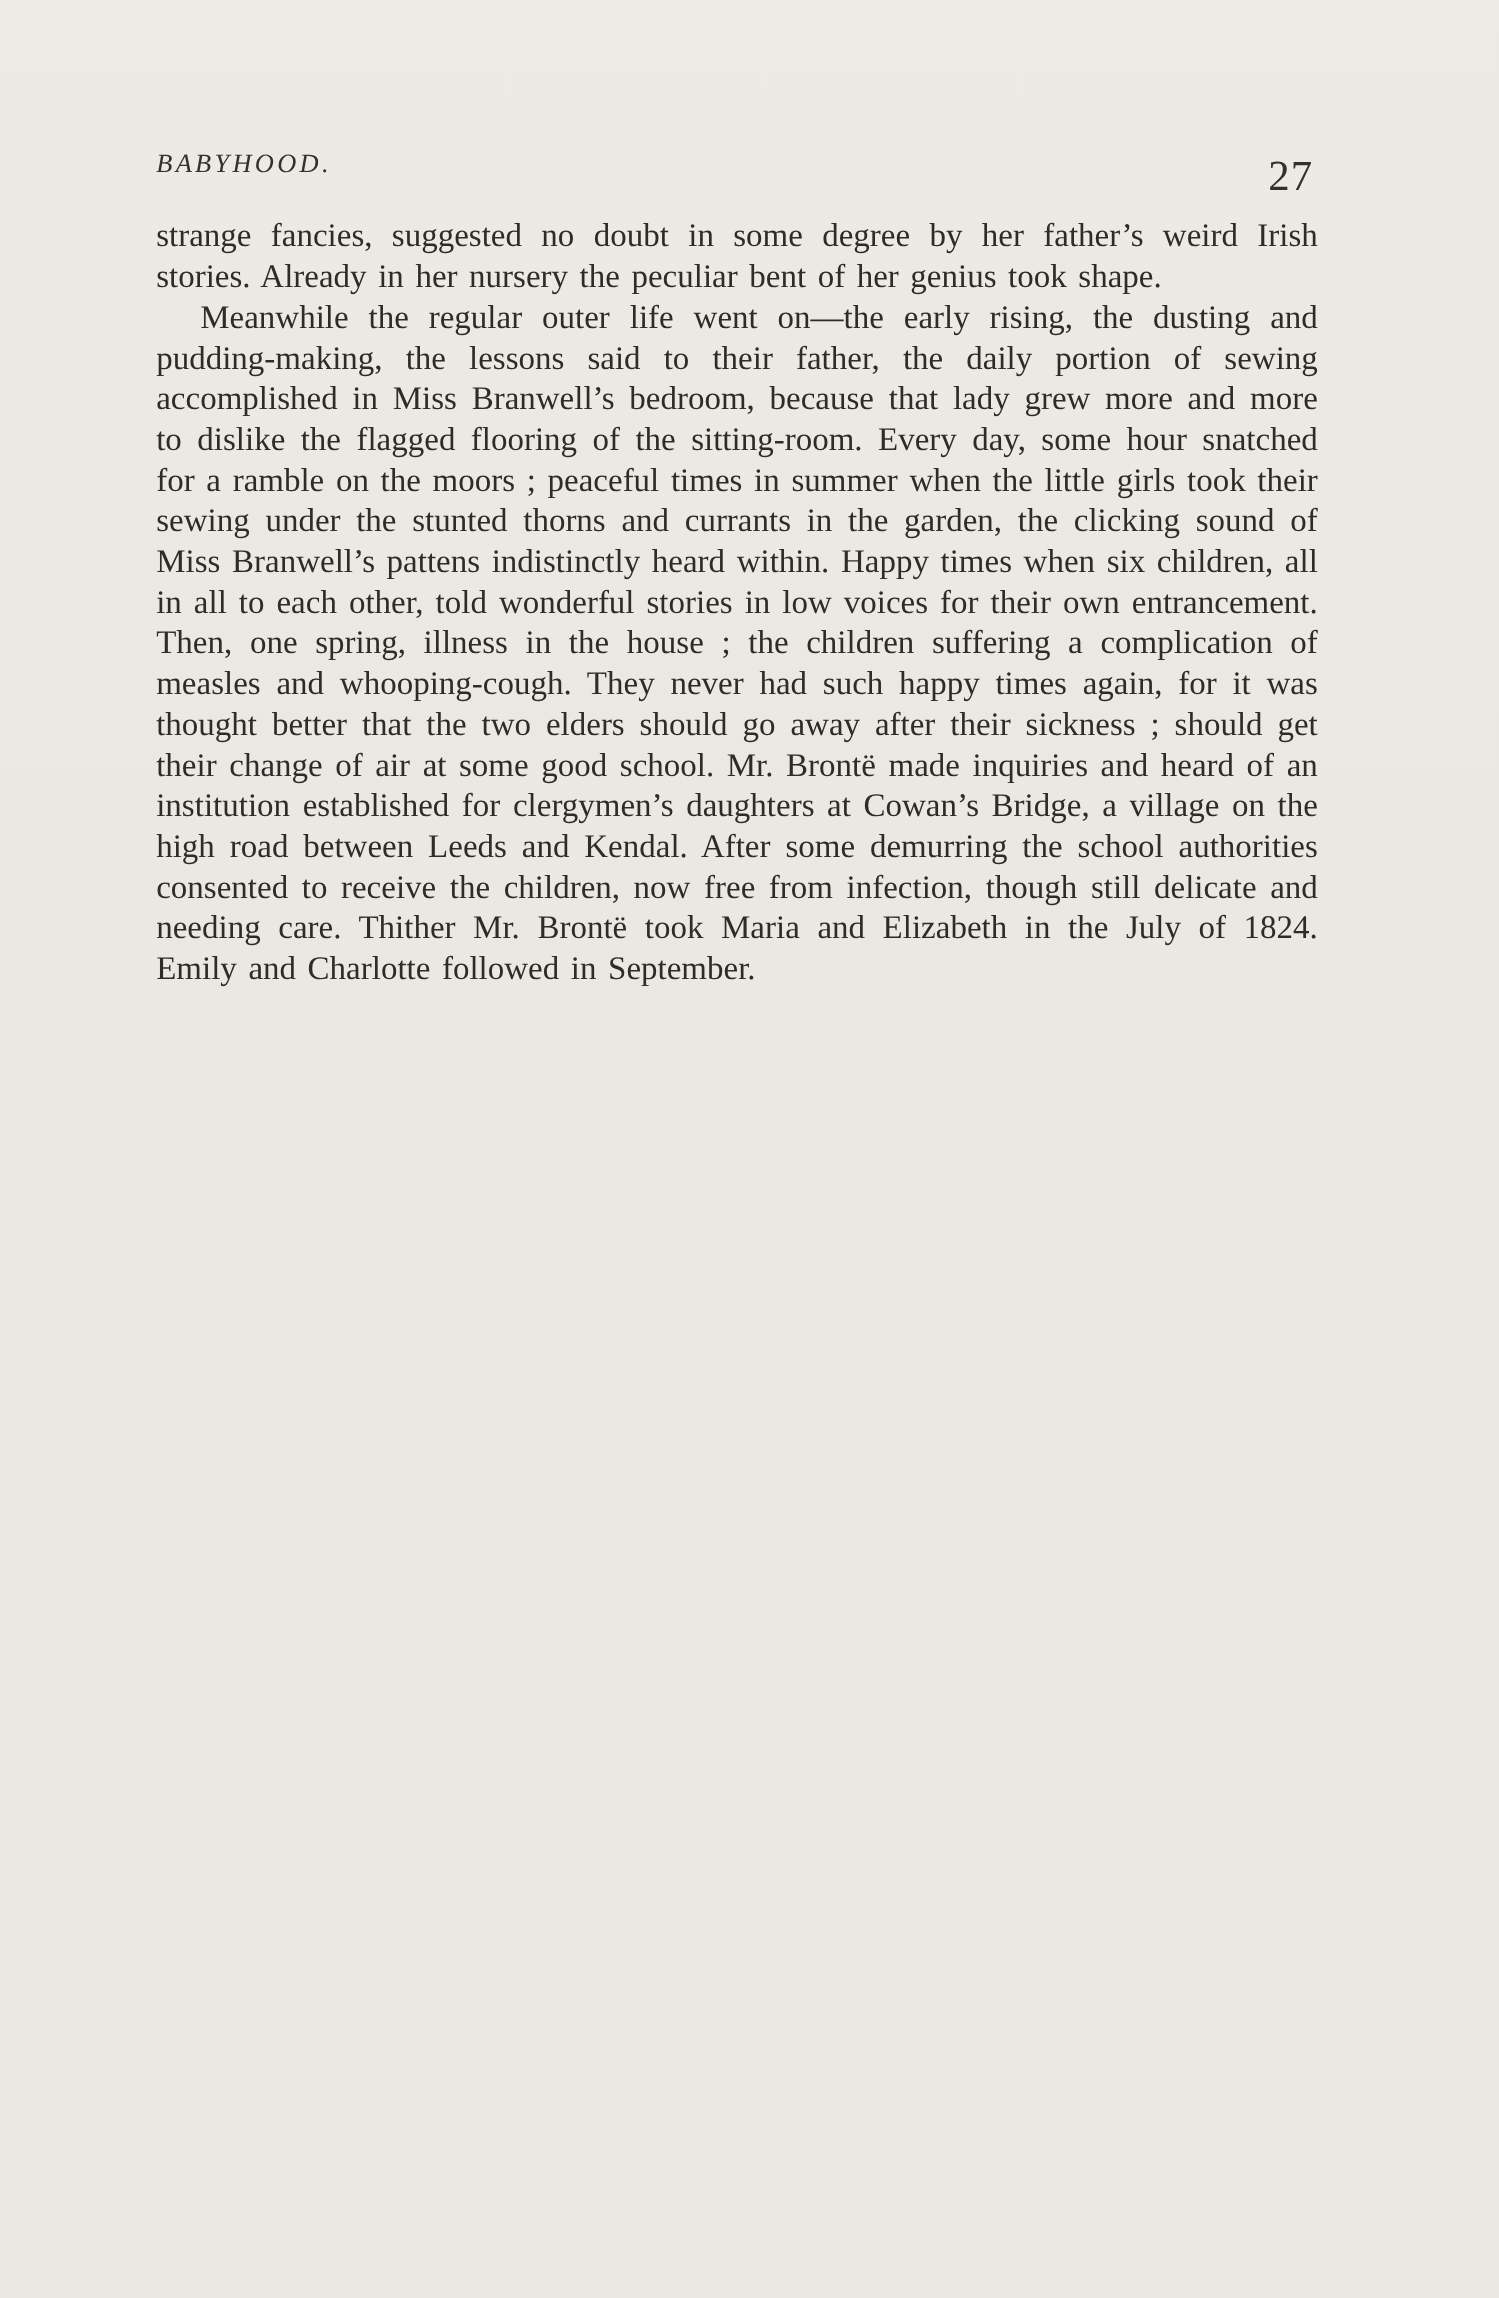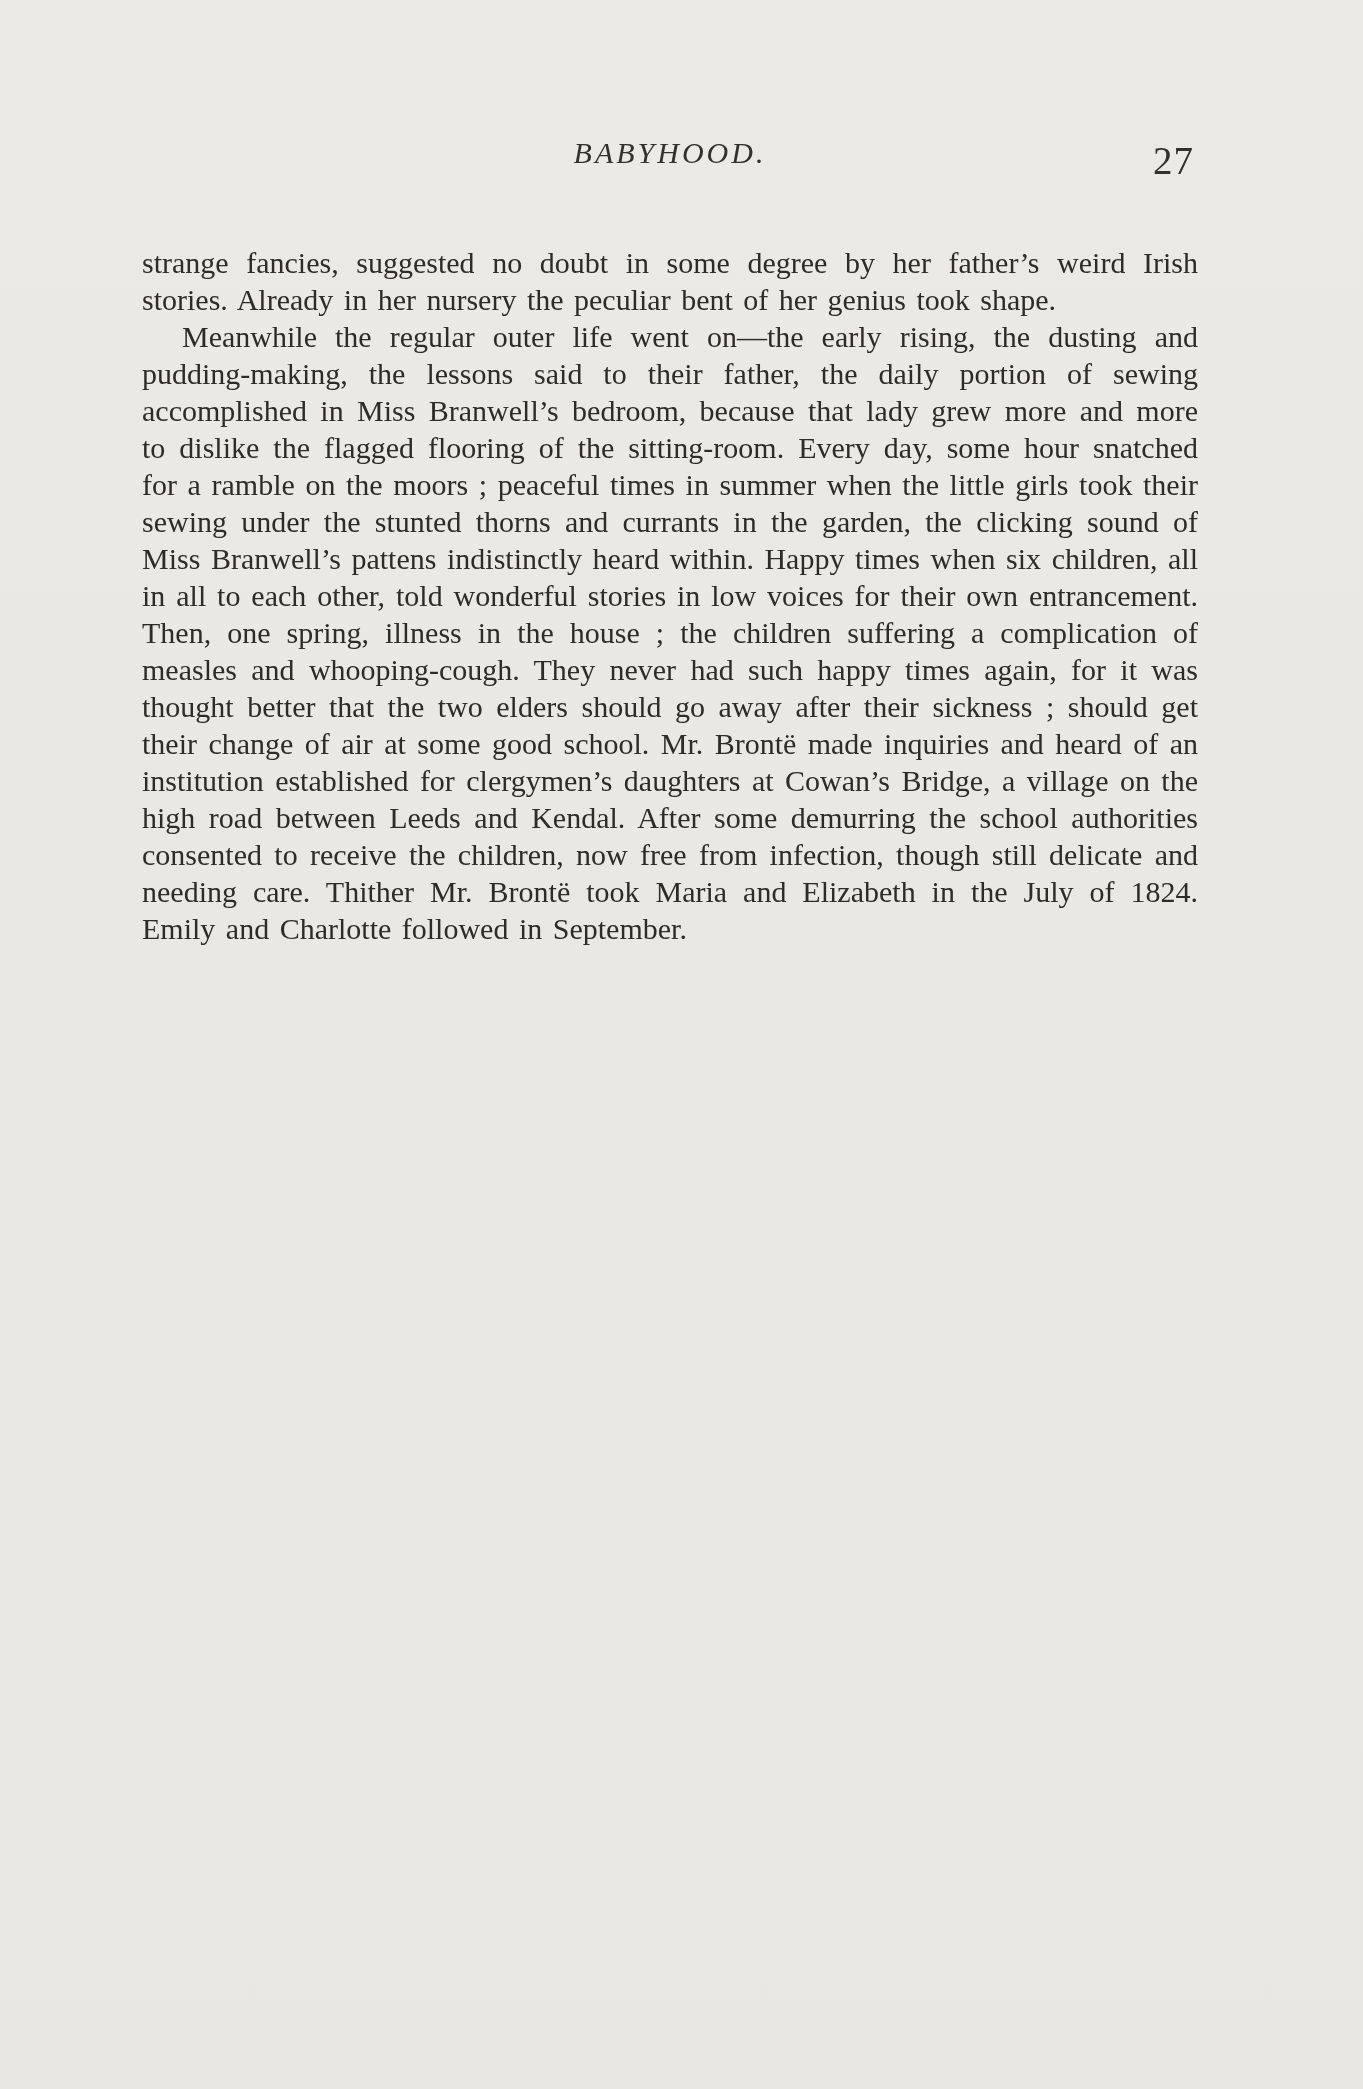--- a/index.html
+++ b/index.html
@@ -19,23 +19,23 @@
   }
   .running-header {
     position: absolute;
     top: 136px;
     left: 142px;
     width: 1056px;
     height: 40px;
   }
   .running-title {
     display: block;
-    text-align: center;
+    text-align: left;
     font-style: italic;
-    font-size: 30px;
+    font-size: 24px;
     letter-spacing: 3px;
     color: #33312d;
   }
   .page-number {
     position: absolute;
     right: 4px;
     top: 2px;
     font-size: 39px;
     letter-spacing: 1px;
     color: #33312d;
@@ -50,21 +50,20 @@
     line-height: 37px;
     word-spacing: 3px;
     color: #2e2c29;
   }
   .text-block p {
     margin: 0;
     text-indent: 40px;
   }
   .text-block p.continuation {
     text-indent: 0;
-    margin-top: 48px;
   }
 </style>
 </head>
 <body>
 
 <div class="page">
 
   <div class="running-header">
     <span class="running-title">BABYHOOD.</span>
     <span class="page-number">27</span>

